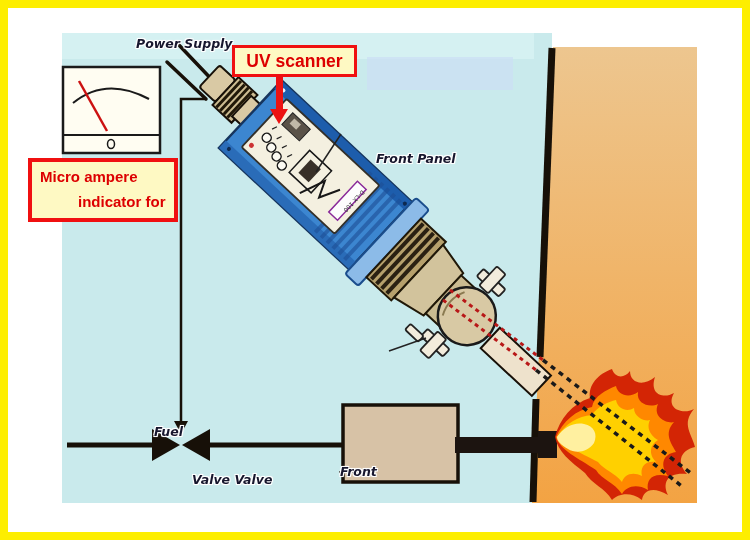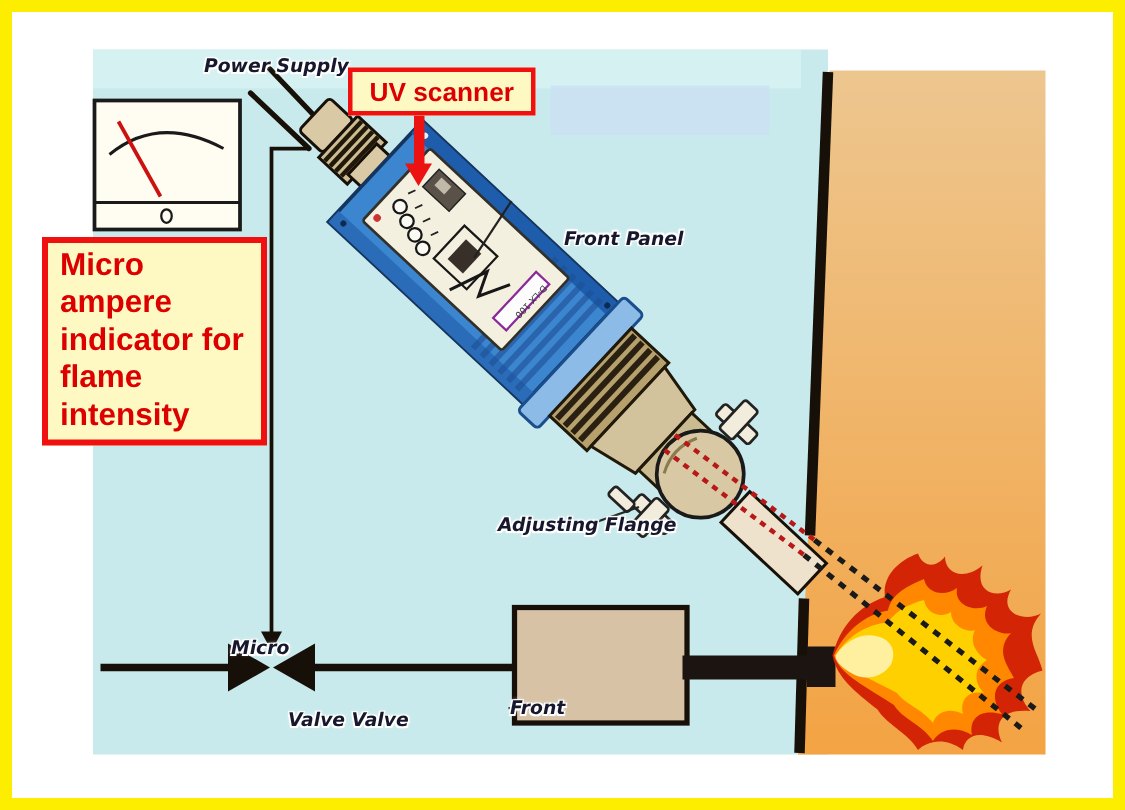--- a/index.html
+++ b/index.html
@@ -7,21 +7,21 @@
         font-family:"Liberation Sans",sans-serif;}
   .frame{position:absolute;inset:0;border:8px solid #fdee00;z-index:5;pointer-events:none;}
   .diagram-svg{position:absolute;left:0;top:0;z-index:1;}
   .hand-label{position:absolute;z-index:2;font-family:"DejaVu Sans",sans-serif;
         font-style:italic;font-weight:700;font-size:12.5px;color:#17172e;white-space:nowrap;
         text-shadow:0 0 3px #fff,1px 1px 0 #fff,-1px -1px 0 #fff,1px -1px 0 #fff,-1px 1px 0 #fff;padding-left:40px;}
   .callout{position:absolute;z-index:3;background:#fef9c3;border:3px solid #f01010;
         color:#dd0000;font-weight:700;text-align:center;
         font-family:"Liberation Sans",sans-serif;box-sizing:border-box;}
   .callout.uv{left:232px;top:45px;width:125px;height:32px;font-size:17.5px;line-height:26px;}
-  .callout.micro{left:28px;top:158px;width:150px;border-width:4px;font-size:21px;
+  .callout.micro{left:28px;top:158px;width:150px;border-width:4px;font-size:15px;
         line-height:25px;text-align:left;padding:2px 8px 4px 8px;}
   .banner{position:absolute;left:470px;top:5px;width:280px;height:41px;z-index:6;
         background:#ce1212;color:#ffffff;font-weight:700;font-size:23px;letter-spacing:-0.6px;
         display:flex;align-items:center;justify-content:center;
         font-family:"Liberation Sans",sans-serif;}
 </style>
 </head>
 <body>
 
 <div class="page">
@@ -200,27 +200,25 @@
     <line x1="389" y1="351" x2="426" y2="338" stroke="#222" stroke-width="1.5"></line>
 
     <g fill="#ec1212">
       <rect x="276" y="77" width="7" height="34"></rect>
       <polygon points="270,109 288,109 279,124"></polygon>
     </g>
   </svg>
 
   <div class="hand-label" style="left:96px;top:36px;">Power Supply</div>
   <div class="hand-label" style="left:336px;top:118px;margin-top:33px;">Front Panel</div>
-  <div class="hand-label" style="left:292px;top:342px;">Adjusting Flange</div>
-  <div class="hand-label" style="left:114px;top:424px;">Micro</div>
+  <div class="hand-label" style="left:114px;top:424px;">Fuel</div>
   <div class="hand-label" style="left:152px;top:472px;">Valve Valve</div>
   <div class="hand-label" style="left:300px;top:464px;">Front</div>
 
   <div class="callout uv">UV scanner</div>
   <div class="callout micro">
     <span style="display:block;">Micro ampere</span>
-    <span style="display:block;">indicator for</span>
-    <span style="display:block;">flame intensity</span>
+    <span style="display:block;margin-left:38px;">indicator for</span>
   </div>
 
 
   <div class="frame"></div>
 </div>
 
 </body></html>

